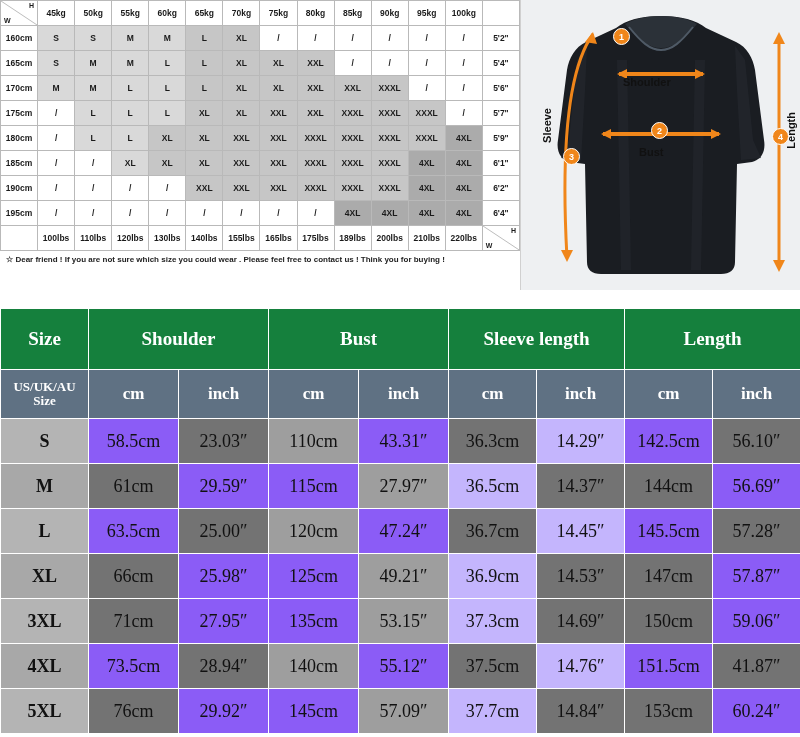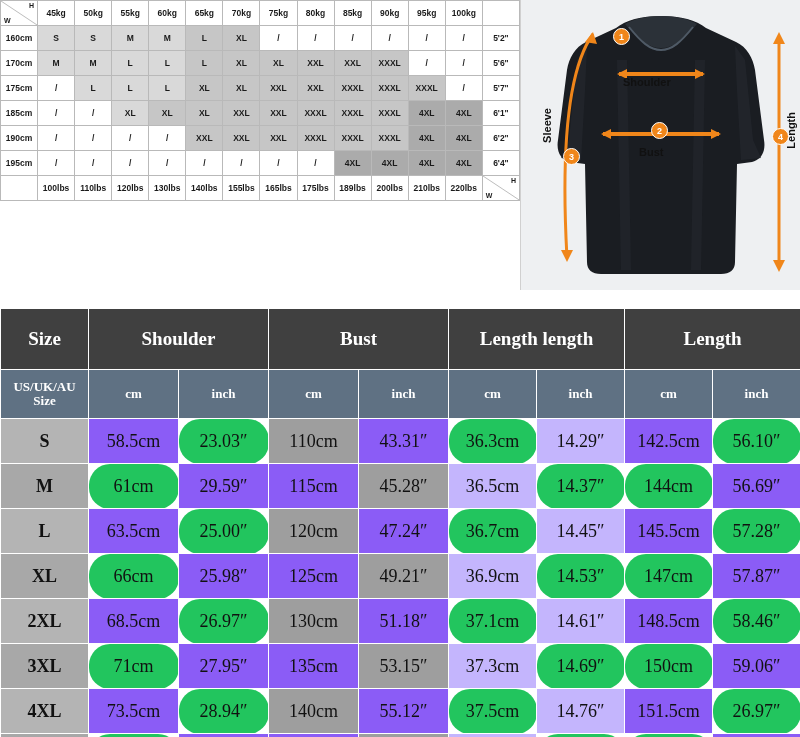--- a/index.html
+++ b/index.html
@@ -67,34 +67,34 @@
     position:absolute;left:0;top:308px;width:800px;
     border-collapse:collapse;table-layout:fixed;
   }
   .sizetable td,.sizetable th{
     border:1px solid #ffffff;
     text-align:center;vertical-align:middle;
     font-family:"Liberation Serif", serif;
     color:#111;
   }
   .hdr1 th{
-    background:#404040;color:#ffffff;height:58px;
+    background:#15803d;color:#ffffff;height:58px;
     font-size:19px;font-weight:bold;
   }
   .hdr1 th.sz{font-size:19px;}
   .hdr2 th{
     background:#5f7183;color:#ffffff;height:46px;
-    font-size:13px;font-weight:bold;
+    font-size:17px;font-weight:bold;
   }
   .hdr2 th.usuk{font-size:13px;line-height:1.1;}
   .sizetable tbody td{height:42px;font-size:18px;}
   .col-size{background:#b4b4b4;font-weight:bold;}
   .shade-a{background:#8b5cf6;}
   .shade-b{background:#9e9e9e;}
-  .shade-c{background:#22c55e;border-radius:21px;}
+  .shade-c{background:#737373;}
   .shade-d{background:#c4b5fd;}
   .sizetable tbody tr:nth-child(even) .col-size{background:#a8a8a8;}
 </style>
 </head>
 <body>
 
 <div class="page">
 
   <div class="top">
 
@@ -136,20 +136,36 @@
             <td class="c-l2">XL</td>
             <td class="c-empty c-sl">/</td>
             <td class="c-empty c-sl">/</td>
             <td class="c-empty c-sl">/</td>
             <td class="c-empty c-sl">/</td>
             <td class="c-empty c-sl">/</td>
             <td class="c-empty c-sl">/</td>
             <td>5'2"</td>
           </tr>
 
+          <tr>
+            <td>165cm</td>
+            <td class="c-l1">S</td>
+            <td class="c-l1">M</td>
+            <td class="c-l1">M</td>
+            <td class="c-l1">L</td>
+            <td class="c-l2">L</td>
+            <td class="c-l2">XL</td>
+            <td class="c-l2">XL</td>
+            <td class="c-l2">XXL</td>
+            <td class="c-empty c-sl">/</td>
+            <td class="c-empty c-sl">/</td>
+            <td class="c-empty c-sl">/</td>
+            <td class="c-empty c-sl">/</td>
+            <td>5'4"</td>
+          </tr>
 
           <tr>
             <td>170cm</td>
             <td class="c-l1">M</td>
             <td class="c-l1">M</td>
             <td class="c-l1">L</td>
             <td class="c-l1">L</td>
             <td class="c-l2">L</td>
             <td class="c-l2">XL</td>
             <td class="c-l2">XL</td>
@@ -171,20 +187,36 @@
             <td class="c-l2">XL</td>
             <td class="c-l2">XXL</td>
             <td class="c-l2">XXL</td>
             <td class="c-l2">XXXL</td>
             <td class="c-l2">XXXL</td>
             <td class="c-l2">XXXL</td>
             <td class="c-empty c-sl">/</td>
             <td>5'7"</td>
           </tr>
 
+          <tr>
+            <td>180cm</td>
+            <td class="c-empty c-sl">/</td>
+            <td class="c-l1">L</td>
+            <td class="c-l1">L</td>
+            <td class="c-l2">XL</td>
+            <td class="c-l2">XL</td>
+            <td class="c-l2">XXL</td>
+            <td class="c-l2">XXL</td>
+            <td class="c-l2">XXXL</td>
+            <td class="c-l2">XXXL</td>
+            <td class="c-l2">XXXL</td>
+            <td class="c-l2">XXXL</td>
+            <td class="c-l3">4XL</td>
+            <td>5'9"</td>
+          </tr>
 
           <tr>
             <td>185cm</td>
             <td class="c-empty c-sl">/</td>
             <td class="c-empty c-sl">/</td>
             <td class="c-l1">XL</td>
             <td class="c-l2">XL</td>
             <td class="c-l2">XL</td>
             <td class="c-l2">XXL</td>
             <td class="c-l2">XXL</td>
@@ -247,20 +279,24 @@
             <td class="corner">
               <svg class="slash" viewBox="0 0 40 24" preserveAspectRatio="none">
                 <line x1="0" y1="0" x2="40" y2="24" stroke="#b9b9b9" stroke-width="1"></line>
               </svg>
               <span class="hw">H</span>
               <span class="vw">W</span>
             </td>
           </tr>
         </tbody>
       </table>
+      <div class="note">
+        <span class="star">☆</span>
+        <span>Dear friend ! If you are not sure which size you could wear . Please feel free to contact us ! Think you for buying !</span>
+      </div>
     </div>
 
     <div class="photo">
       <svg class="shirt-svg" width="280" height="290" viewBox="0 0 280 290">
         <rect x="0" y="0" width="280" height="290" fill="#eef0f2"></rect>
 
         <path d="M95,28 C105,20 120,16 140,16 C160,16 175,20 185,28
                  L215,42 C226,47 232,58 234,70
                  L243,140 C245,152 240,160 231,162 L216,164
                  L214,262 C214,270 209,274 200,274
@@ -316,21 +352,21 @@
       <col style="width:88px">
         <col style="width:88px">
       <col style="width:88px">
         <col style="width:88px">
     </colgroup>
     <thead>
       <tr class="hdr1">
         <th class="sz" rowspan="1">Size</th>
         <th colspan="2">Shoulder</th>
         <th colspan="2">Bust</th>
-        <th colspan="2">Length length</th>
+        <th colspan="2">Sleeve length</th>
         <th colspan="2">Length</th>
       </tr>
       <tr class="hdr2">
         <th class="usuk">US/UK/AU Size</th>
         <th>cm</th>
         <th>inch</th>
         <th>cm</th>
         <th>inch</th>
         <th>cm</th>
         <th>inch</th>
@@ -348,21 +384,21 @@
         <td class="shade-c">36.3cm</td>
         <td class="shade-d">14.29″</td>
         <td class="shade-a">142.5cm</td>
         <td class="shade-c">56.10″</td>
       </tr>
       <tr>
         <td class="col-size">M</td>
         <td class="shade-c">61cm</td>
         <td class="shade-a">29.59″</td>
         <td class="shade-a">115cm</td>
-        <td class="shade-b">45.28″</td>
+        <td class="shade-b">27.97″</td>
         <td class="shade-d">36.5cm</td>
         <td class="shade-c">14.37″</td>
         <td class="shade-c">144cm</td>
         <td class="shade-a">56.69″</td>
       </tr>
       <tr>
         <td class="col-size">L</td>
         <td class="shade-a">63.5cm</td>
         <td class="shade-c">25.00″</td>
         <td class="shade-b">120cm</td>
@@ -377,51 +413,40 @@
         <td class="shade-c">66cm</td>
         <td class="shade-a">25.98″</td>
         <td class="shade-a">125cm</td>
         <td class="shade-b">49.21″</td>
         <td class="shade-d">36.9cm</td>
         <td class="shade-c">14.53″</td>
         <td class="shade-c">147cm</td>
         <td class="shade-a">57.87″</td>
       </tr>
       <tr>
-        <td class="col-size">2XL</td>
-        <td class="shade-a">68.5cm</td>
-        <td class="shade-c">26.97″</td>
-        <td class="shade-b">130cm</td>
-        <td class="shade-a">51.18″</td>
-        <td class="shade-c">37.1cm</td>
-        <td class="shade-d">14.61″</td>
-        <td class="shade-a">148.5cm</td>
-        <td class="shade-c">58.46″</td>
-      </tr>
-      <tr>
         <td class="col-size">3XL</td>
         <td class="shade-c">71cm</td>
         <td class="shade-a">27.95″</td>
         <td class="shade-a">135cm</td>
         <td class="shade-b">53.15″</td>
         <td class="shade-d">37.3cm</td>
         <td class="shade-c">14.69″</td>
         <td class="shade-c">150cm</td>
         <td class="shade-a">59.06″</td>
       </tr>
       <tr>
         <td class="col-size">4XL</td>
         <td class="shade-a">73.5cm</td>
         <td class="shade-c">28.94″</td>
         <td class="shade-b">140cm</td>
         <td class="shade-a">55.12″</td>
         <td class="shade-c">37.5cm</td>
         <td class="shade-d">14.76″</td>
         <td class="shade-a">151.5cm</td>
-        <td class="shade-c">26.97″</td>
+        <td class="shade-c">41.87″</td>
       </tr>
       <tr>
         <td class="col-size">5XL</td>
         <td class="shade-c">76cm</td>
         <td class="shade-a">29.92″</td>
         <td class="shade-a">145cm</td>
         <td class="shade-b">57.09″</td>
         <td class="shade-d">37.7cm</td>
         <td class="shade-c">14.84″</td>
         <td class="shade-c">153cm</td>

